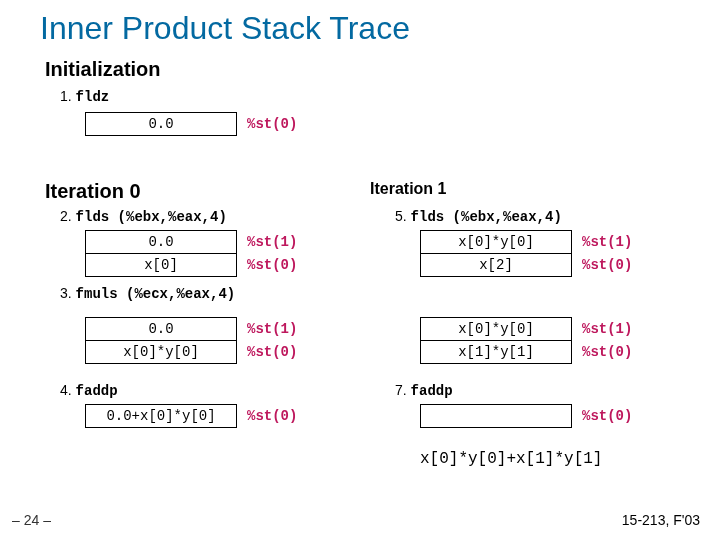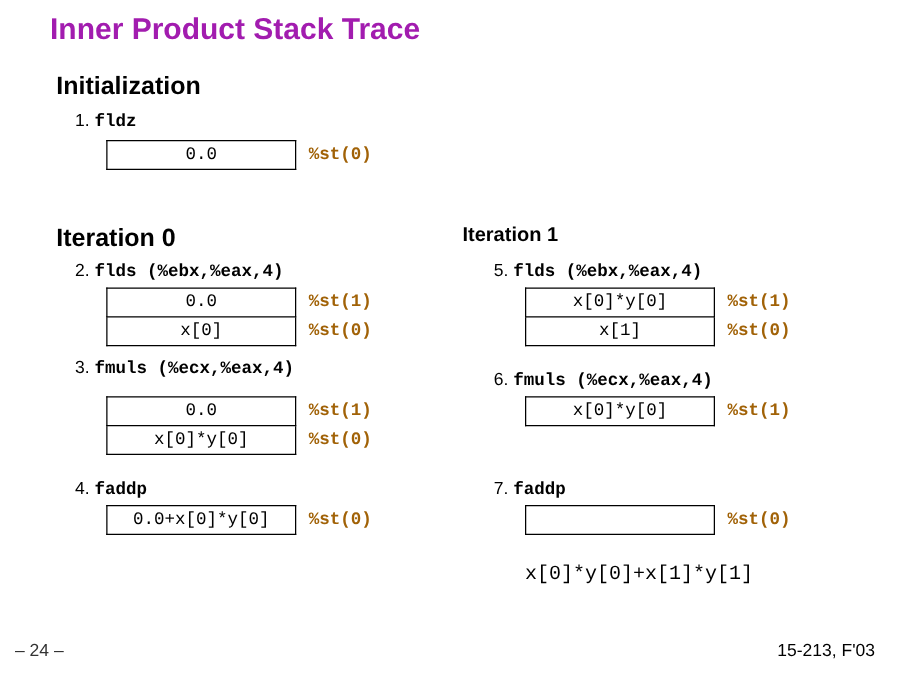--- a/index.html
+++ b/index.html
@@ -15,23 +15,23 @@
   .slide {
     position: relative;
     width: 720px;
     height: 540px;
     box-sizing: border-box;
   }
   .title {
     position: absolute;
     left: 40px;
     top: 10px;
-    font-size: 24px;
-    font-weight: 700;
-    color: #a21caf;
+    font-size: 32px;
+    font-weight: 400;
+    color: #0369a1;
   }
   .subhead {
     font-weight: 700;
     text-align: right;
   }
   .init-head {
     position: absolute;
     left: 45px;
     top: 58px;
     font-size: 20px;
@@ -52,21 +52,21 @@
     position: absolute;
     font-size: 14px;
   }
   .code {
     font-family: "Courier New", monospace;
     font-weight: 700;
   }
   .reg {
     font-family: "Courier New", monospace;
     font-weight: 700;
-    color: #a16207;
+    color: #be185d;
   }
   .stack {
     position: absolute;
     display: table;
     border-collapse: collapse;
   }
   .stack .row {
     display: table-row;
   }
   .stack .cell {
@@ -173,33 +173,33 @@
   <div class="step" style="left:395px; top:208px;">
     <span>5.</span>
     <span class="code">flds (%ebx,%eax,4)</span>
   </div>
   <div class="stack" style="left:420px; top:230px;">
     <div class="row">
       <div class="cell">x[0]*y[0]</div>
       <div class="label reg">%st(1)</div>
     </div>
     <div class="row">
-      <div class="cell">x[1]</div>
-      <div class="label reg">%st(0)</div>
-    </div>
-  </div>
-
-  <div class="step" style="left:395px; top:295px;">
-    <span>6.</span>
-    <span class="code">fmuls (%ecx,%eax,4)</span>
-  </div>
+      <div class="cell">x[2]</div>
+      <div class="label reg">%st(0)</div>
+    </div>
+  </div>
+
   <div class="stack" style="left:420px; top:317px;">
     <div class="row">
       <div class="cell">x[0]*y[0]</div>
       <div class="label reg">%st(1)</div>
+    </div>
+    <div class="row">
+      <div class="cell">x[1]*y[1]</div>
+      <div class="label reg">%st(0)</div>
     </div>
   </div>
 
   <div class="step" style="left:395px; top:382px;text-align:center;">
     <span>7.</span>
     <span class="code">faddp</span>
   </div>
   <div class="stack" style="left:420px; top:404px;">
     <div class="row">
       <div class="cell"></div>

